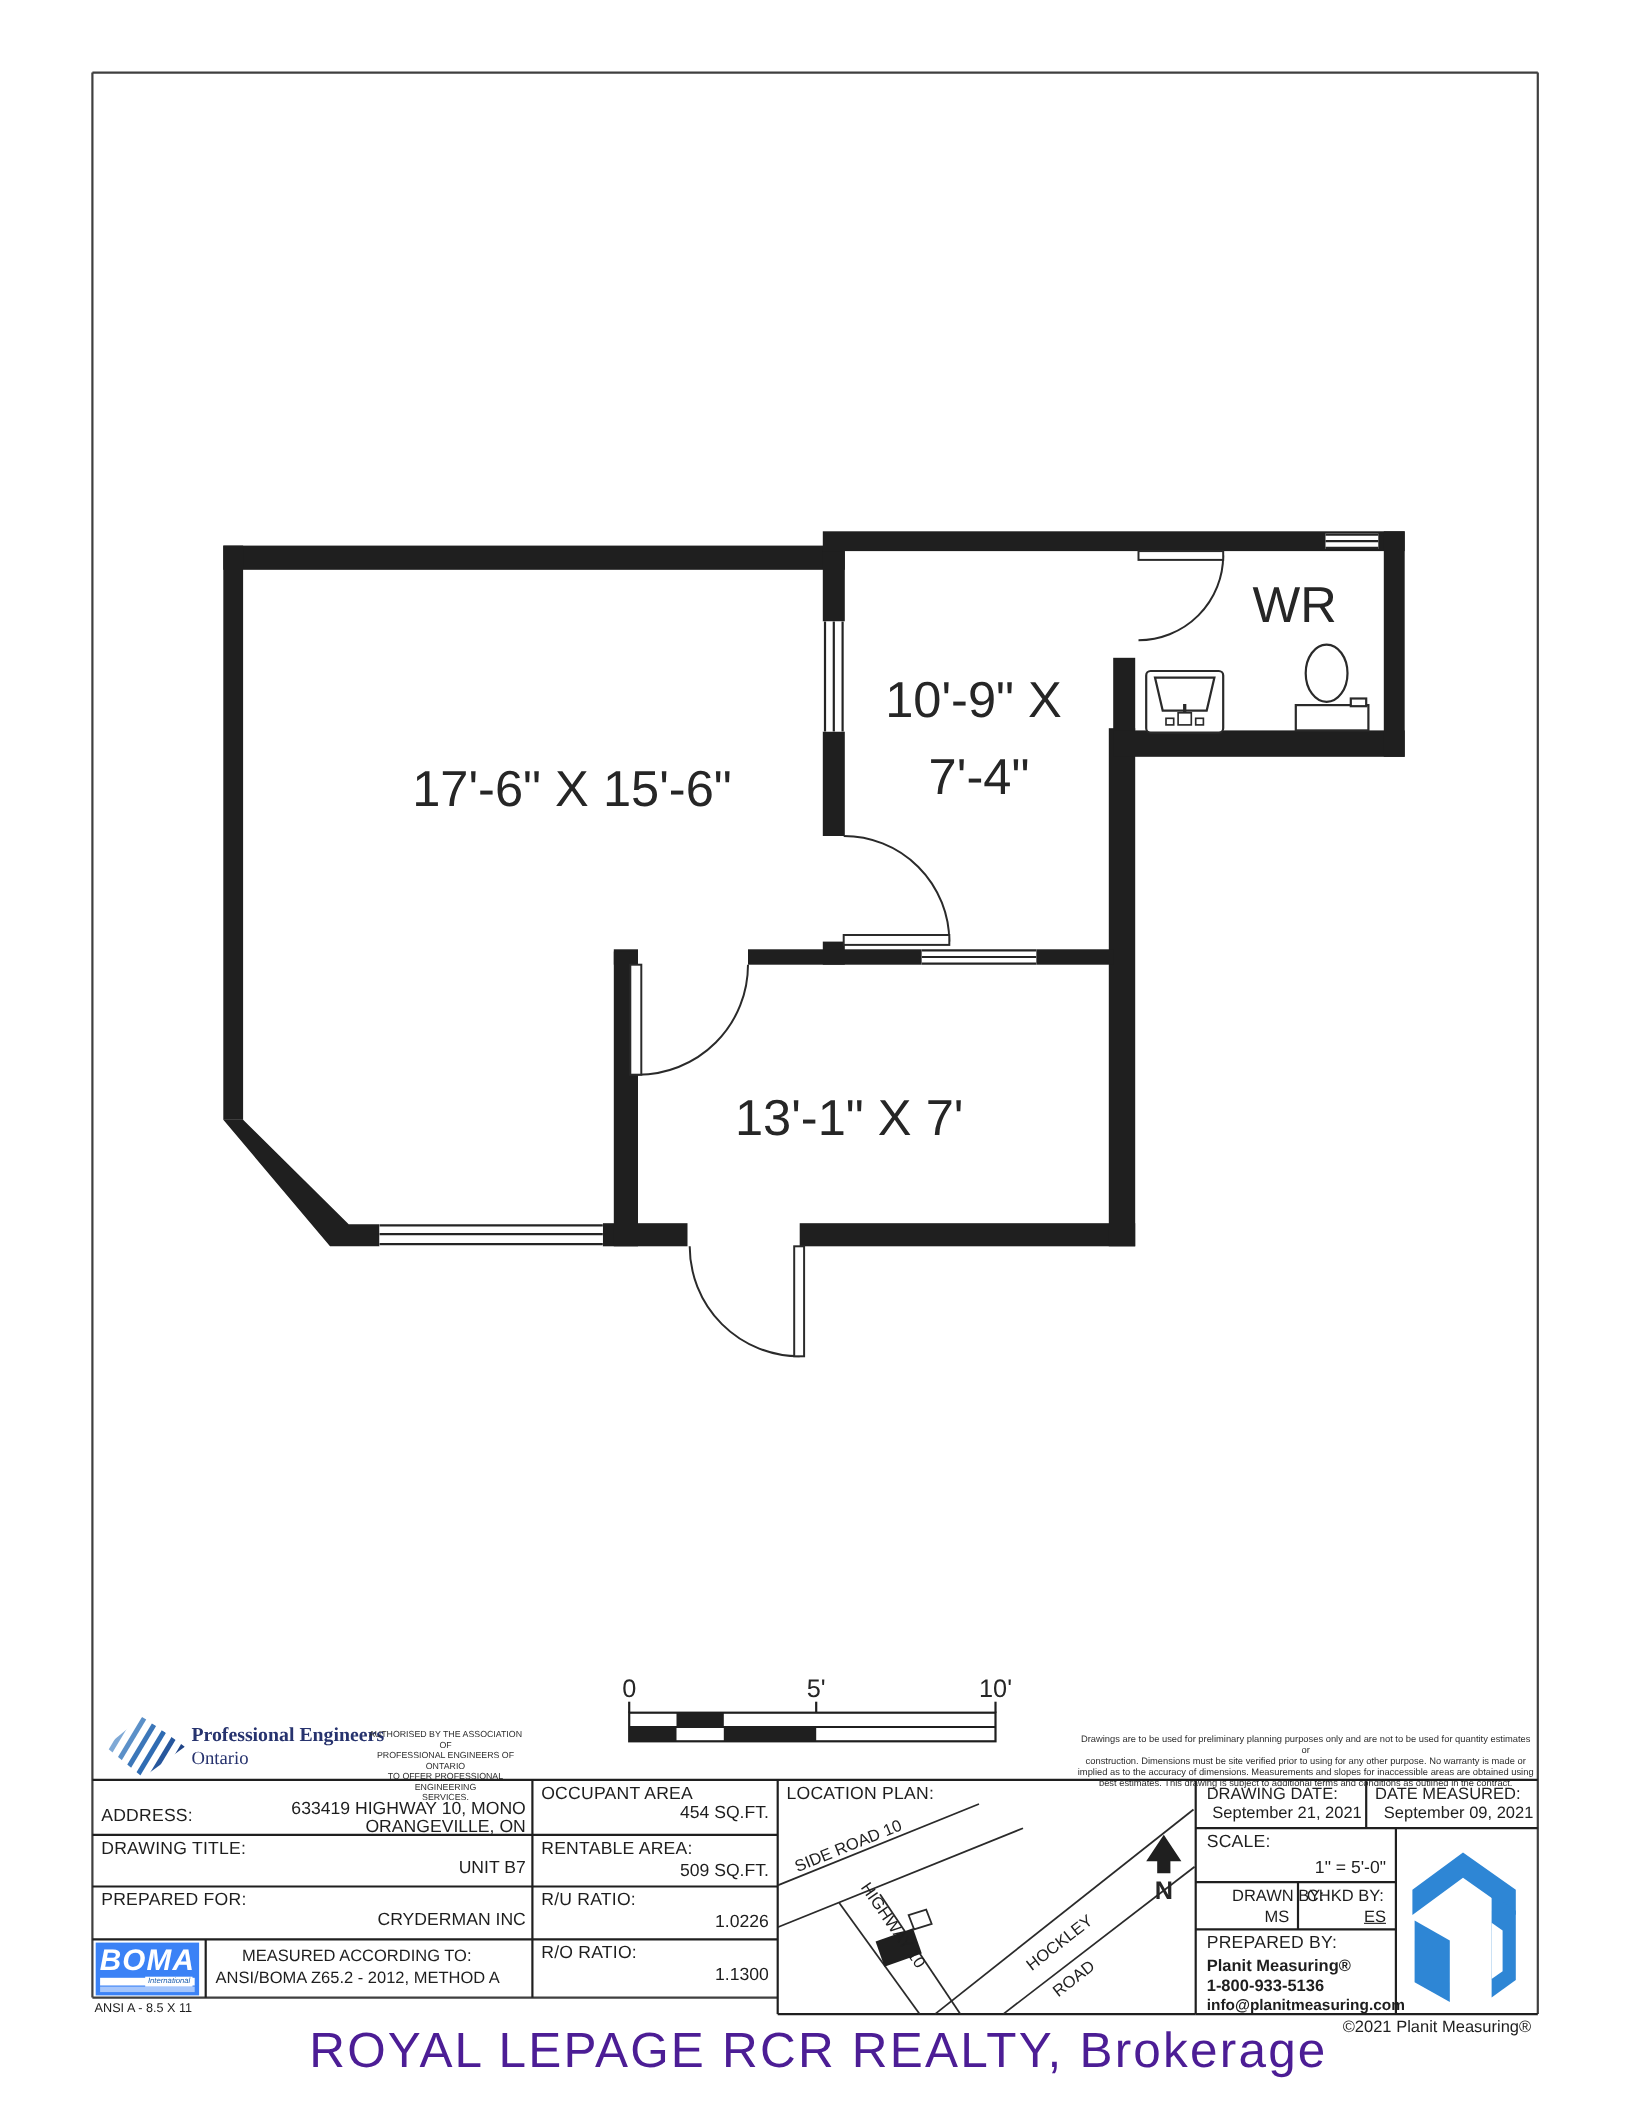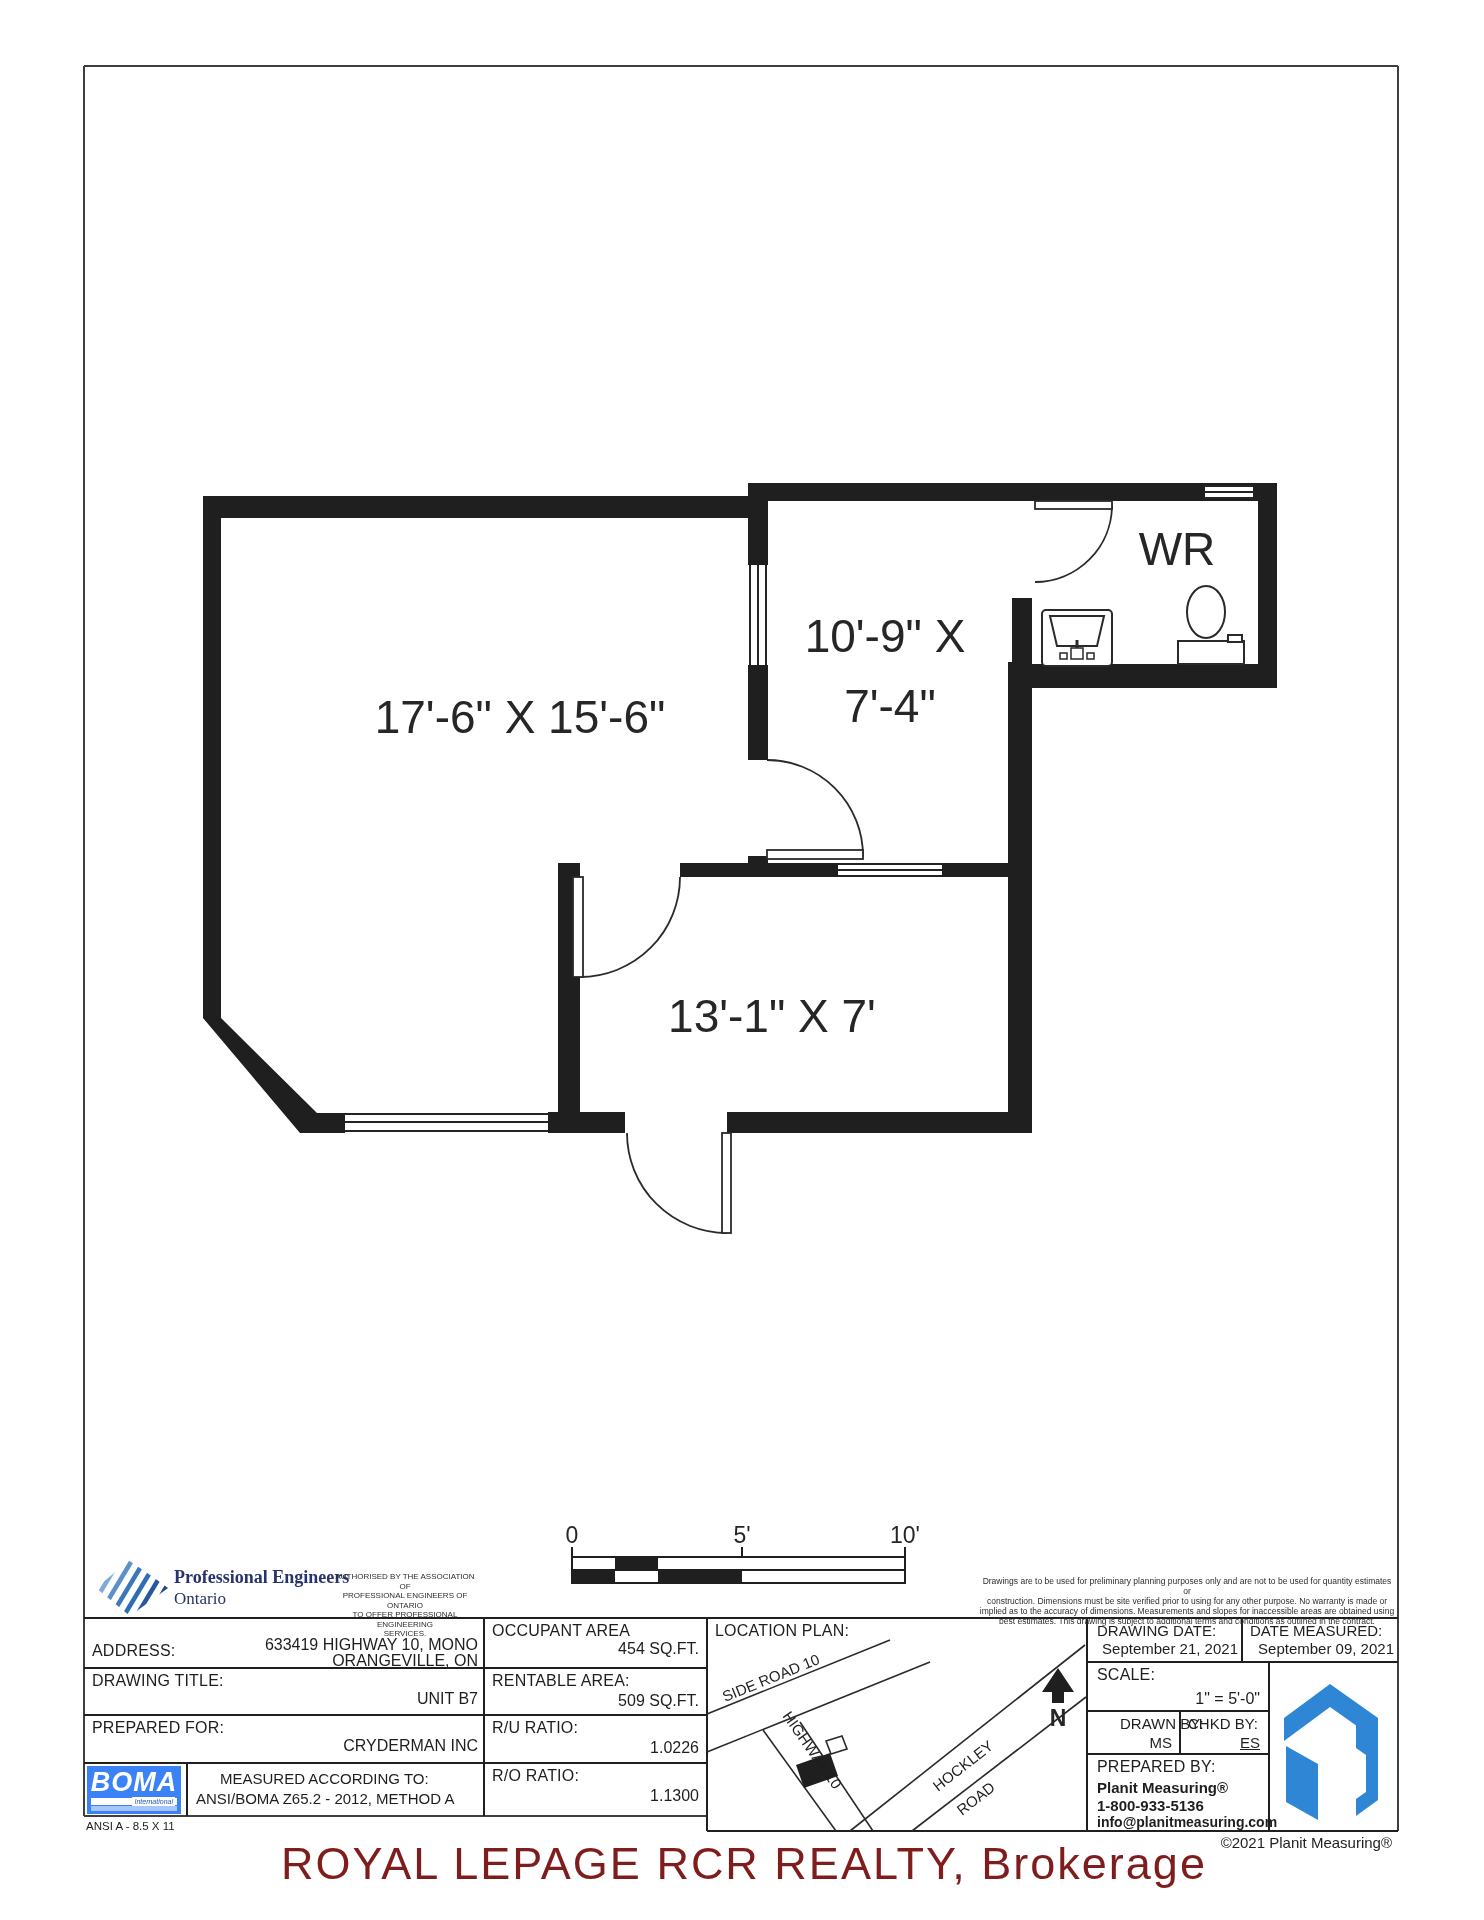--- a/index.html
+++ b/index.html
@@ -6,21 +6,21 @@
   #page{position:relative;width:1484px;height:1920px;background:#ffffff;font-family:"Liberation Sans",sans-serif;overflow:hidden;}
   .abs{position:absolute;}
   .tb-label{font-size:16px;color:#1e1e1e;letter-spacing:.2px;white-space:nowrap;}
   .tb-value{font-size:16px;color:#1e1e1e;text-align:right;white-space:nowrap;}
   .tb-small{font-size:15px;color:#1e1e1e;white-space:nowrap;}
   .bold{font-weight:700;}
   .disclaimer{font-size:8.5px;line-height:10px;color:#2d2d2d;text-align:center;}
   .peo-auth{font-size:8px;line-height:9.5px;color:#2d2d2d;text-align:center;}
   .peo-name{font-family:"Liberation Serif",serif;color:#27336e;font-weight:700;font-size:18px;line-height:19px;white-space:nowrap;}
   .peo-sub{font-family:"Liberation Serif",serif;color:#27336e;font-size:17px;line-height:18px;white-space:nowrap;}
-  .watermark{font-size:45px;color:#7f1d1d;letter-spacing:2px;text-align:center;white-space:nowrap;}
+  .watermark{font-size:45px;color:#4c1d95;letter-spacing:2px;text-align:center;white-space:nowrap;}
   .boma-box{background:#3b82f6;color:#fff;overflow:hidden;}
   .boma-word{font-weight:700;font-style:italic;font-size:27px;letter-spacing:1px;line-height:27px;text-align:center;margin-top:3px;}
   .boma-strip{position:absolute;left:4px;right:4px;top:32px;height:7px;background:#fff;}
   .boma-intl{position:absolute;right:6px;top:31px;font-size:7px;font-style:italic;color:#1f5fae;background:#fff;padding:0 2px;line-height:9px;}
   .boma-blur{position:absolute;left:4px;right:4px;bottom:3px;height:5px;background:rgba(255,255,255,.55);}
   svg text{font-family:"Liberation Sans",sans-serif;fill:#262626;}
   .dim{font-size:46px;}
   .roadlbl{font-size:15px;fill:#1e1e1e;}
 </style>
 </head>

